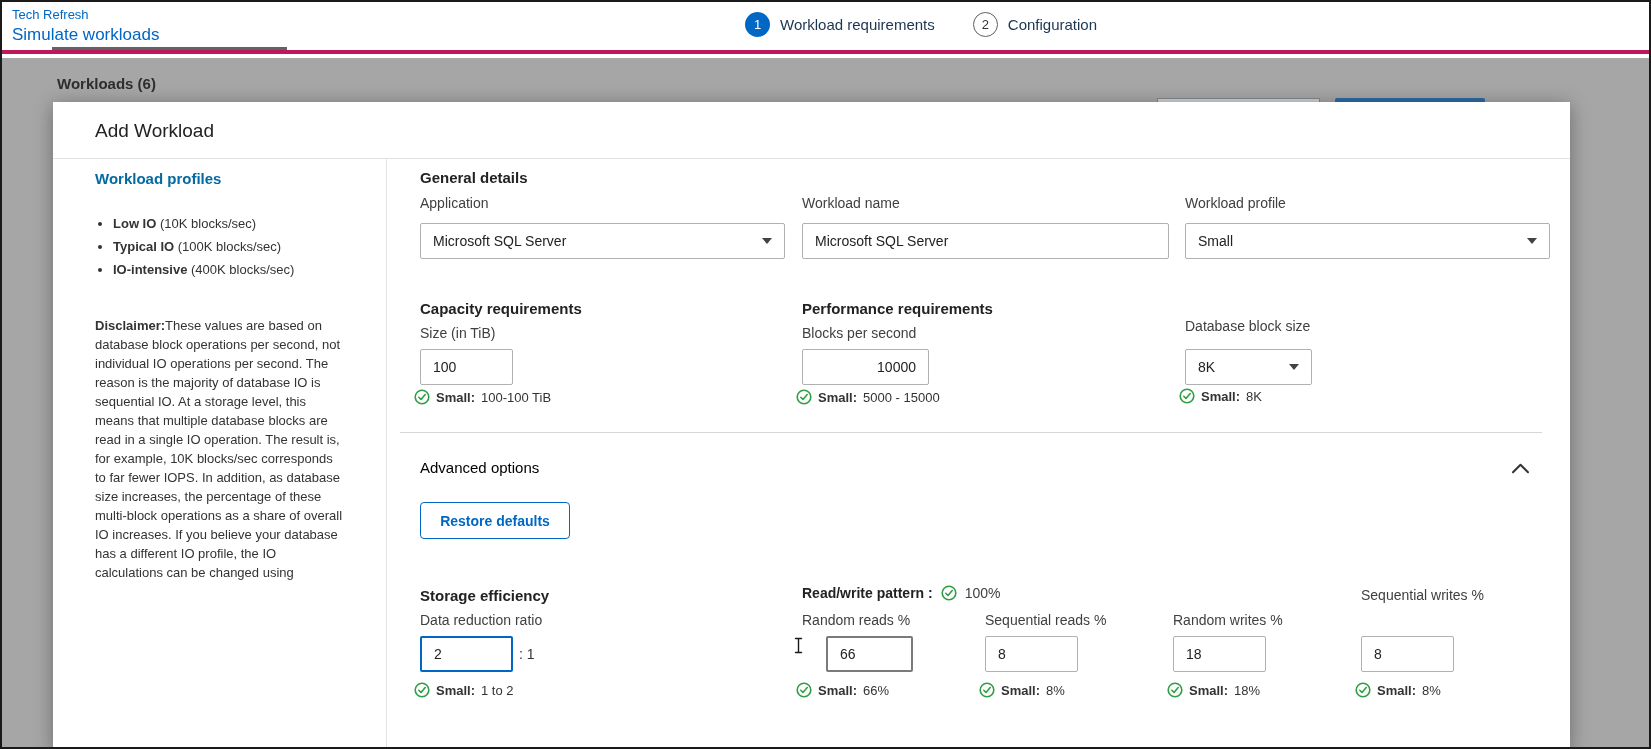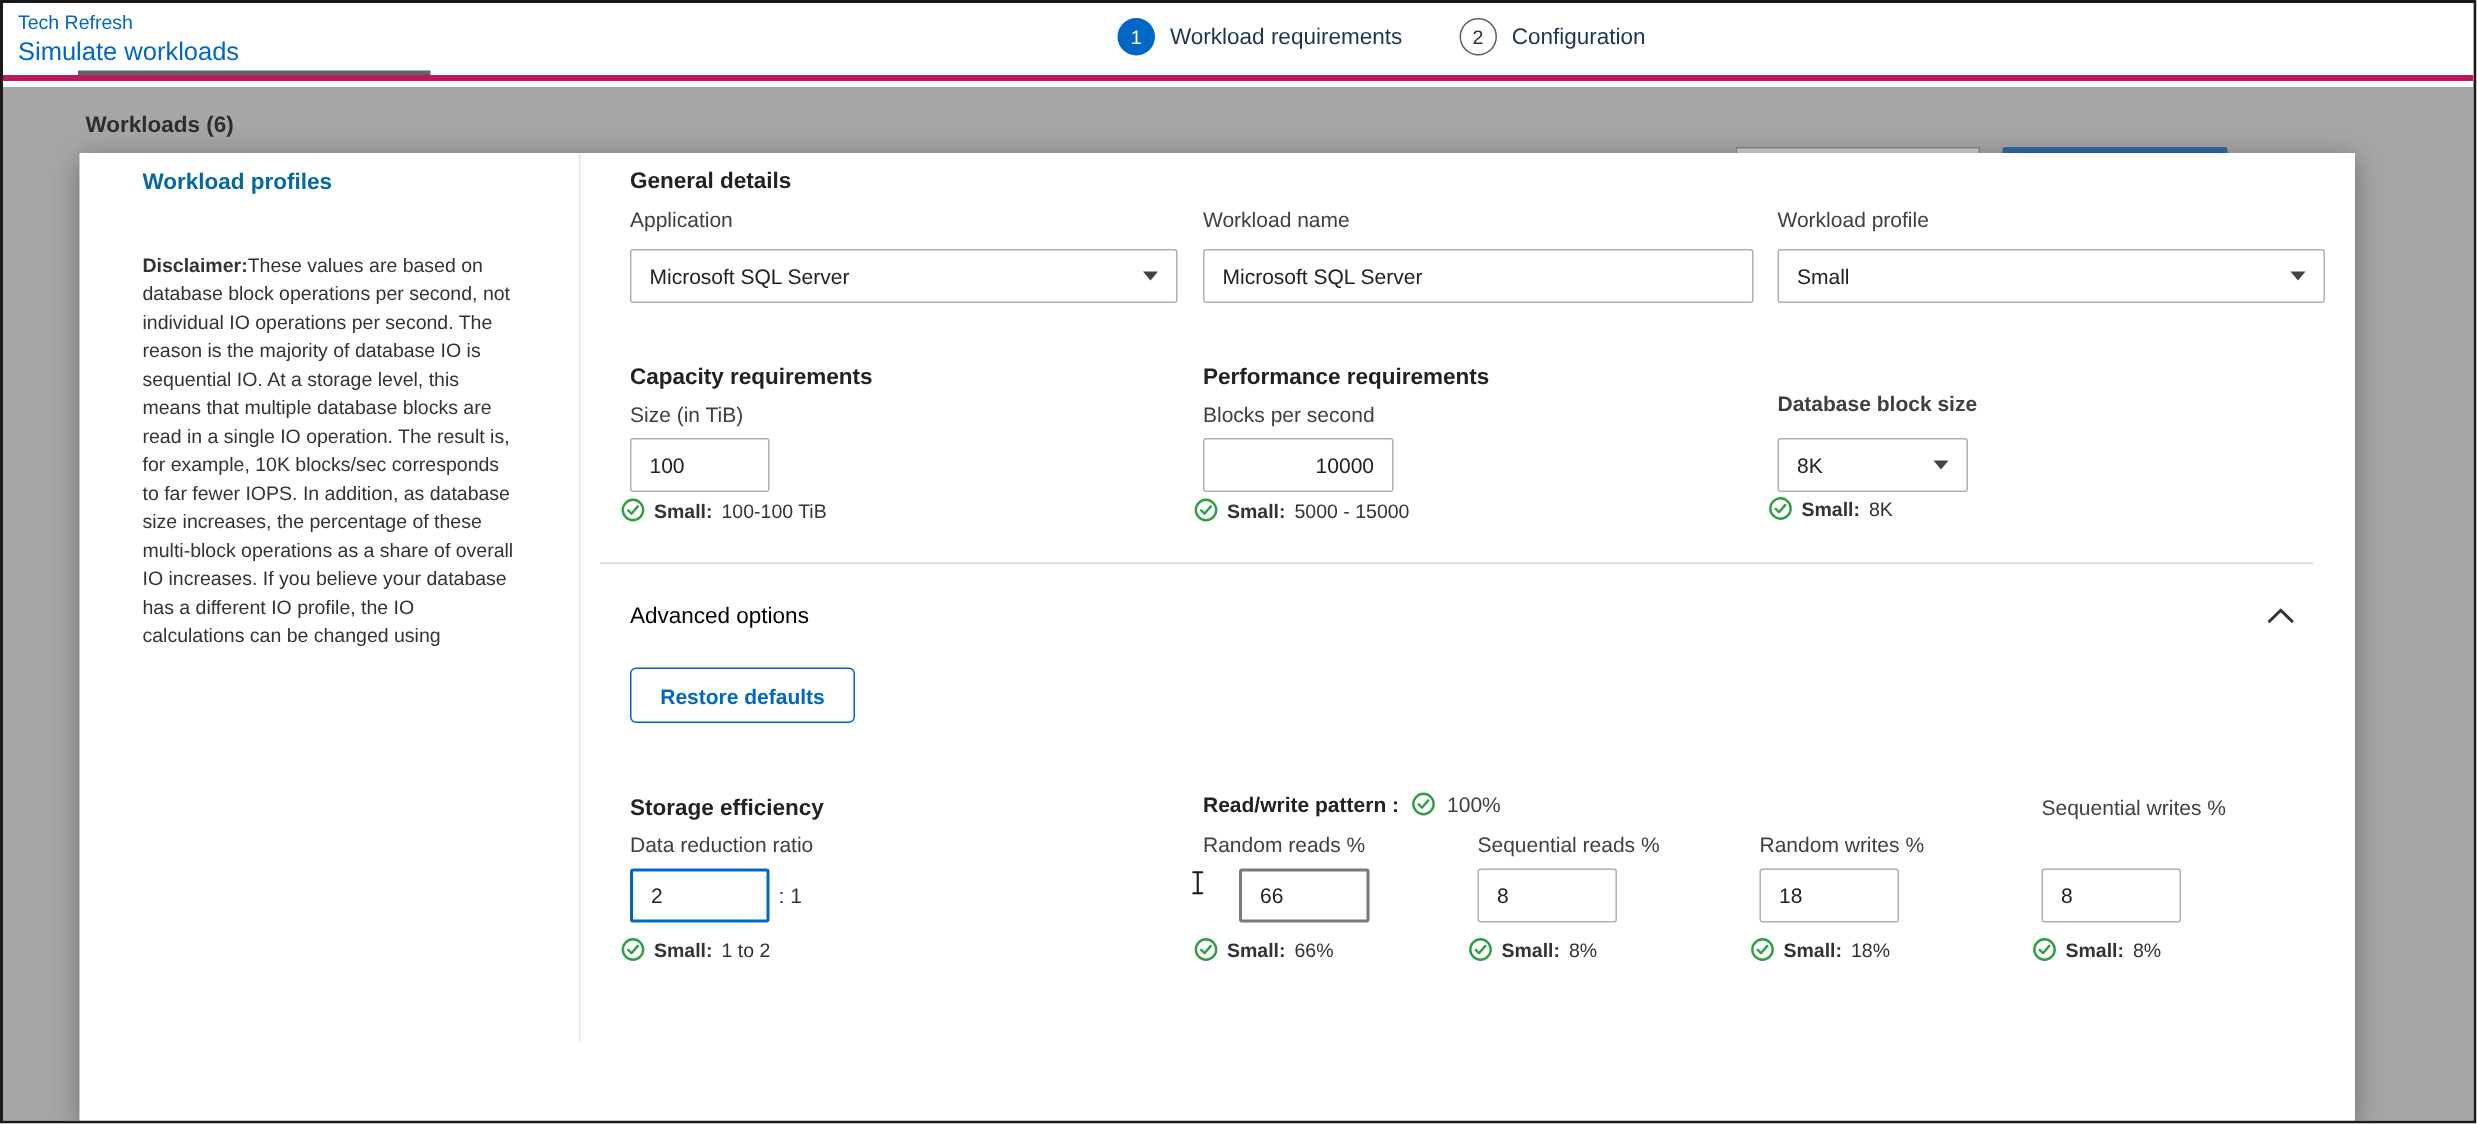--- a/index.html
+++ b/index.html
@@ -95,24 +95,32 @@
     </div>
   </header>
 
   <div class="backdrop">
     <div class="workloads-title">Workloads (6)</div>
     <div class="partial-btn secondary"></div>
     <div class="partial-btn primary"></div>
   </div>
 
   <div class="modal">
+    <div class="modal-header">
+      <div class="modal-title">Add Workload</div>
+    </div>
     <div class="modal-body">
 
       <aside class="sidebar">
         <h3>Workload profiles</h3>
+        <ul>
+          <li><b>Low IO</b><span> (10K blocks/sec)</span></li>
+          <li><b>Typical IO</b><span> (100K blocks/sec)</span></li>
+          <li><b>IO-intensive</b><span> (400K blocks/sec)</span></li>
+        </ul>
         <p class="disclaimer"><b>Disclaimer:</b><span>These values are based on database block operations per second, not individual IO operations per second. The reason is the majority of database IO is sequential IO. At a storage level, this means that multiple database blocks are read in a single IO operation. The result is, for example, 10K blocks/sec corresponds to far fewer IOPS. In addition, as database size increases, the percentage of these multi-block operations as a share of overall IO increases. If you believe your database has a different IO profile, the IO calculations can be changed using</span></p>
       </aside>
 
       <div class="main">
 
         <div class="abs section-h" style="left:33px;top:10px;">General details</div>
 
         <div class="abs field-label" style="left:33px;top:36px;">Application</div>
         <div class="abs field-label" style="left:415px;top:36px;">Workload name</div>
         <div class="abs field-label" style="left:798px;top:36px;">Workload profile</div>
@@ -125,21 +133,21 @@
         <div class="abs select" style="left:798px;top:64px;width:365px;">
           <span>Small</span>
           <span class="caret"></span>
         </div>
 
         <div class="abs section-h" style="left:33px;top:141px;">Capacity requirements</div>
         <div class="abs section-h" style="left:415px;top:141px;">Performance requirements</div>
 
         <div class="abs field-label" style="left:33px;top:166px;">Size (in TiB)</div>
         <div class="abs field-label" style="left:415px;top:166px;">Blocks per second</div>
-        <div class="abs field-label" style="left:798px;top:159px;font-weight:bold;">Database block size</div>
+        <div class="abs field-label" style="left:798px;top:159px;">Database block size</div>
 
         <input class="abs text-input" style="left: 33px; top: 190px; width: 93px;" value="100">
         <input class="abs text-input" style="left: 415px; top: 190px; width: 127px; text-align: right;" value="10000">
         <div class="abs select" style="left:798px;top:190px;width:127px;">
           <span>8K</span>
           <span class="caret"></span>
         </div>
 
         <div class="abs hint" style="left:27px;top:230px;">
           <span class="check">

